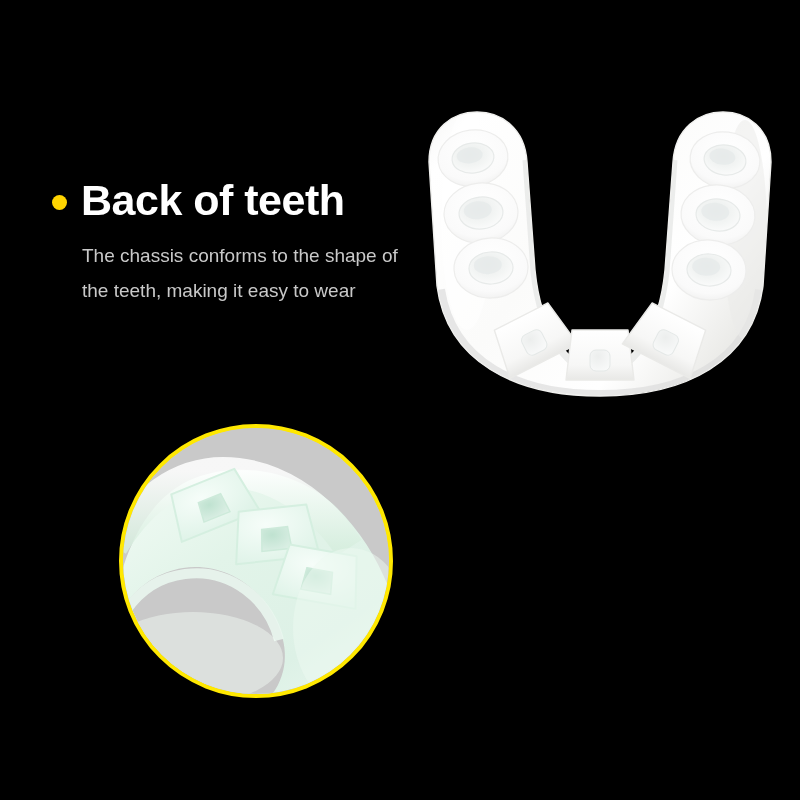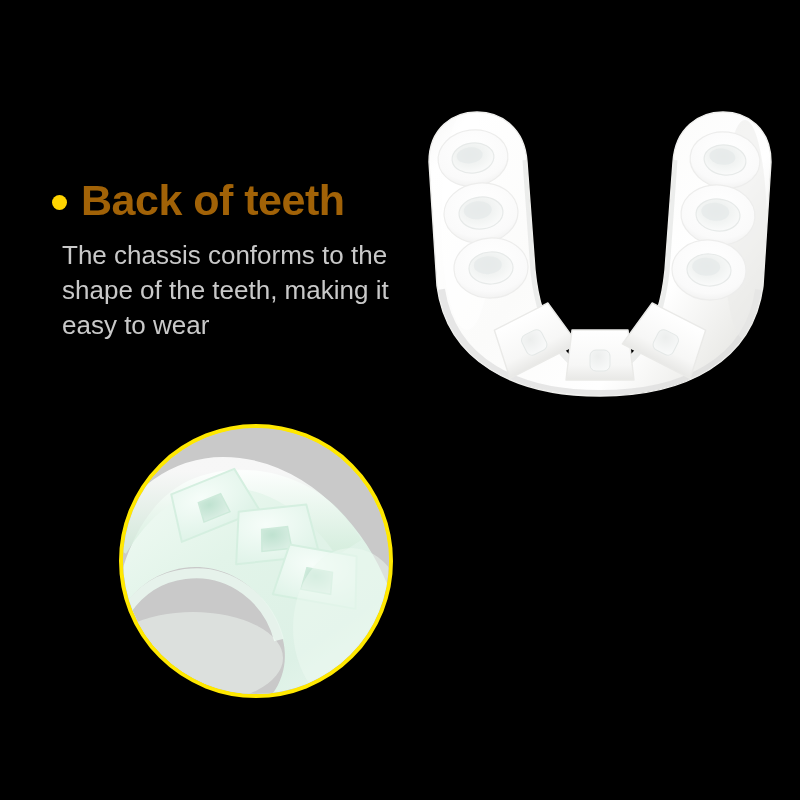--- a/index.html
+++ b/index.html
@@ -36,29 +36,29 @@
     width: 15px;
     height: 15px;
     border-radius: 50%;
     background: #FFD400;
     flex: 0 0 auto;
     margin-top: 4px;
   }
   .heading {
     font-size: 43px;
     font-weight: 700;
-    color: #a16207;
+    color: #ffffff;
     letter-spacing: -0.5px;
     line-height: 1;
     white-space: nowrap;
   }
   .body-text {
-    margin-left: 10px;
+    margin-left: 30px;
     margin-top: 14px;
-    font-size: 26px;
+    font-size: 19px;
     line-height: 35px;
     color: #c9c9c9;
     width: 330px;
     font-weight: 400;
   }
 
   
   .product-photo {
     position: absolute;
     left: 415px;

